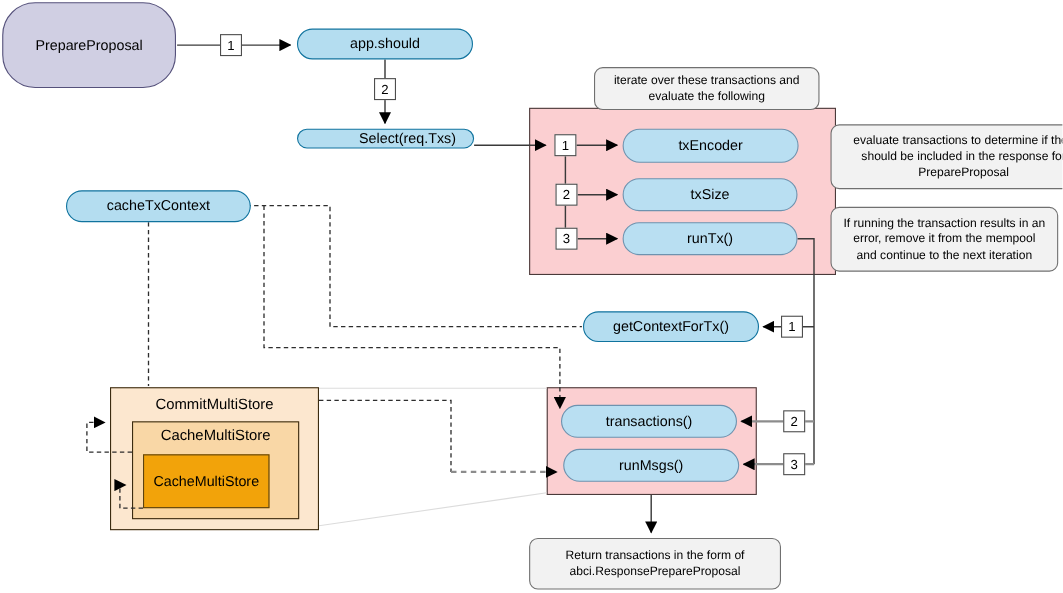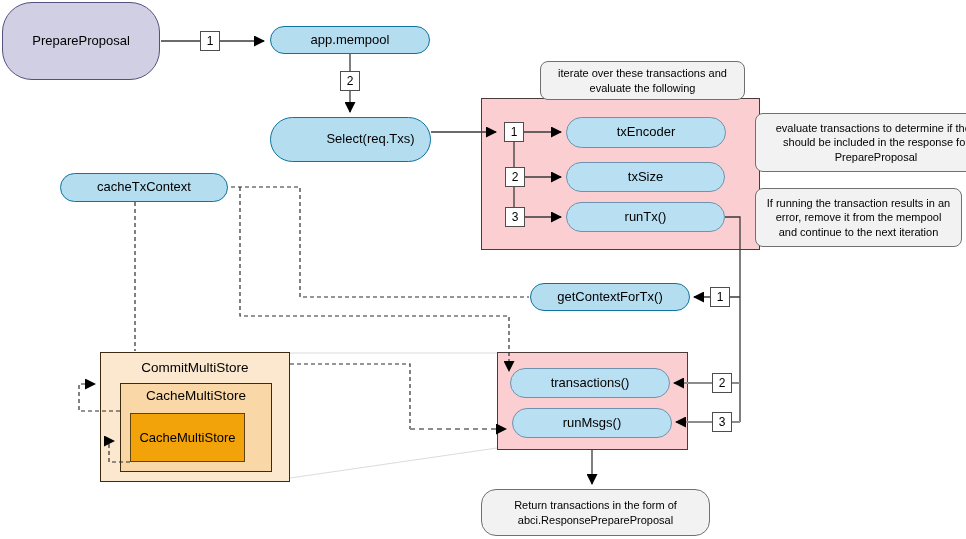--- a/index.html
+++ b/index.html
@@ -80,22 +80,22 @@
     <path class="dl" d="M135,202 V351"></path>
     <path class="dl" d="M210,187 H300 V297 H529"></path>
     <path class="dl" d="M240,187 V316 H509 V371" marker-end="url(#arr)"></path>
     <path class="dl" d="M290,364 H410 V429"></path>
     <path class="dg" d="M410,429 H506" marker-end="url(#arr)"></path>
     <path class="dl" d="M120,411 H79 V384 H95" marker-end="url(#arr)"></path>
     <path class="dl" d="M130,462 H109 V441 H114" marker-end="url(#arr)"></path>
   </svg>
 
   <div class="node purple" style="left:2px;top:2px;width:158px;height:78px;">PrepareProposal</div>
-  <div class="node blue" style="left:270px;top:26px;width:160px;height:28px;">app.mempool</div>
-  <div class="node blue" style="left:270px;top:117px;width:161px;height:45px;padding-left:40px;">Select(req.Txs)</div>
+  <div class="node blue" style="left:270px;top:26px;width:160px;height:28px;">app.should</div>
+  <div class="node blue" style="left:270px;top:117px;width:161px;height:18px;padding-left:40px;">Select(req.Txs)</div>
   <div class="node blue" style="left:60px;top:173px;width:168px;height:29px;">cacheTxContext</div>
   <div class="node blue" style="left:530px;top:283px;width:160px;height:28px;">getContextForTx()</div>
 
   <div class="node blue2" style="left:566px;top:117px;width:160px;height:31px;">txEncoder</div>
   <div class="node blue2" style="left:566px;top:162px;width:159px;height:30px;">txSize</div>
   <div class="node blue2" style="left:566px;top:202px;width:159px;height:30px;">runTx()</div>
 
   <div class="node blue2" style="left:510px;top:368px;width:160px;height:30px;">transactions()</div>
   <div class="node blue2" style="left:512px;top:408px;width:160px;height:30px;">runMsgs()</div>
 
@@ -104,15 +104,15 @@
   <div class="badge" style="left:504px;top:122px;">1</div>
   <div class="badge" style="left:505px;top:167px;">2</div>
   <div class="badge" style="left:505px;top:207px;">3</div>
   <div class="badge" style="left:710px;top:287px;">1</div>
   <div class="badge" style="left:712px;top:373px;">2</div>
   <div class="badge" style="left:712px;top:412px;">3</div>
 
   <div class="note" style="left:540px;top:61px;width:205px;height:39px;">iterate over these transactions and evaluate the following</div>
   <div class="note" style="left:755px;top:113px;width:242px;height:59px;">evaluate transactions to determine if they should be included in the response for PrepareProposal</div>
   <div class="note" style="left:755px;top:188px;width:207px;height:59px;">If running the transaction results in an error, remove it from the mempool and continue to the next iteration</div>
-  <div class="note" style="left:481px;top:489px;width:229px;height:47px;border-radius:15px;">Return transactions in the form of abci.ResponsePrepareProposal</div>
+  <div class="note" style="left:481px;top:489px;width:229px;height:47px;">Return transactions in the form of abci.ResponsePrepareProposal</div>
 
 </div>
 
 </body></html>

